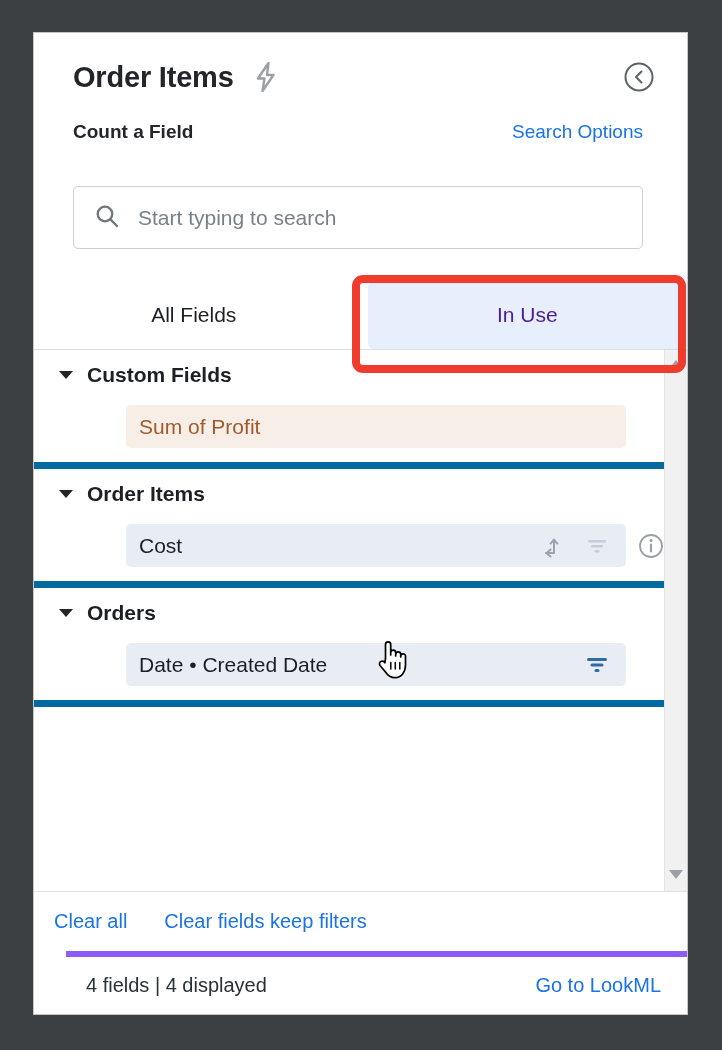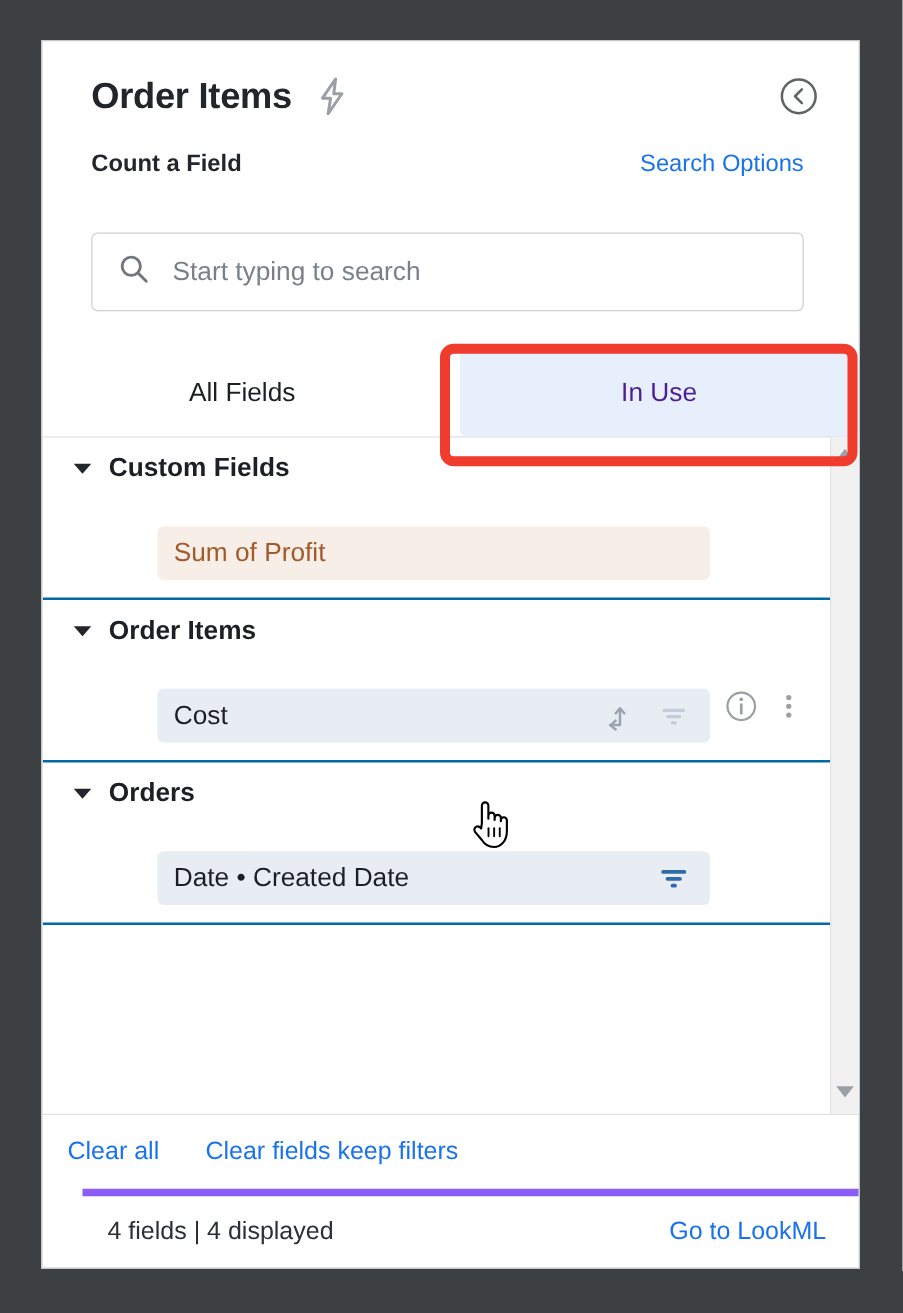--- a/index.html
+++ b/index.html
@@ -160,21 +160,21 @@
     display: flex;
     min-height: 0;
     position: relative;
   }
   .list-scroll {
     flex: 1 1 auto;
     overflow: hidden;
     min-width: 0;
   }
   .group {
-    border-bottom: 2px solid #0369a1;
+    border-bottom: 7px solid #0369a1;
     padding-bottom: 14px;
   }
   .group-header {
     display: flex;
     align-items: center;
     height: 50px;
     padding-left: 21px;
     cursor: pointer;
   }
   .caret {
@@ -197,30 +197,29 @@
   }
 
   .field-row {
     display: flex;
     align-items: center;
     margin: 5px 0 0 92px;
     padding-right: 38px;
   }
   .pill {
     flex: 0 0 auto;
-    width: 442px;
+    width: 500px;
     height: 43px;
     border-radius: 5px;
     display: flex;
     align-items: center;
     padding: 0 14px 0 13px;
     box-sizing: border-box;
     font-size: 21px;
     cursor: pointer;
-    margin-top: 16px;
   }
   .pill.dimension { background: #e8edf4; color: #1c2024; }
   .pill.measure   { background: #f8eee8; color: #a05a2c; }
   .pill-label { flex: 1 1 auto; white-space: nowrap; overflow: hidden; }
   .pill-icons { display: flex; align-items: center; gap: 14px; }
   .row-icons  { display: flex; align-items: center; gap: 8px; margin-left: 10px; }
   .icon-btn {
     width: 30px; height: 30px;
     display: flex; align-items: center; justify-content: center;
     cursor: pointer;

